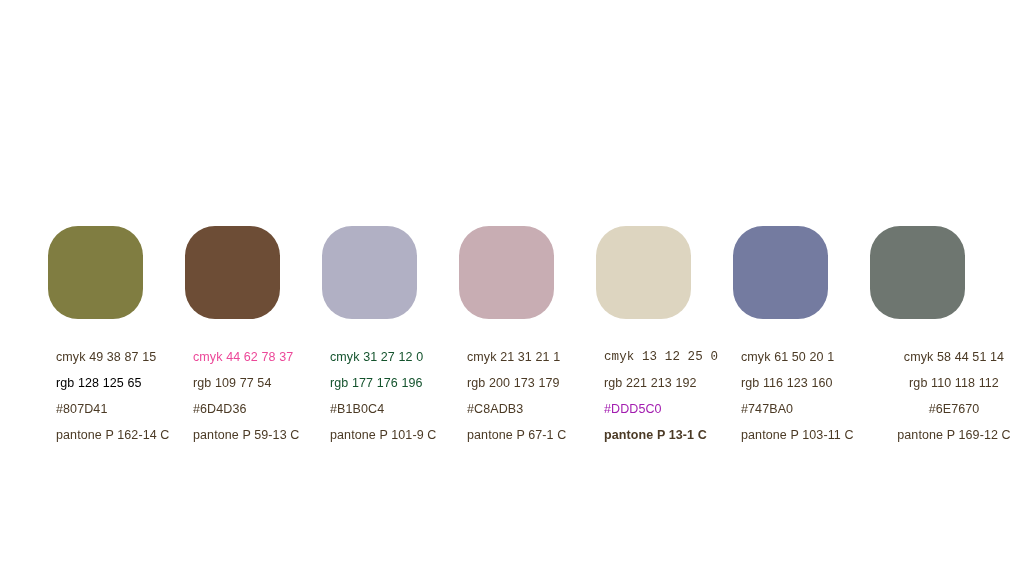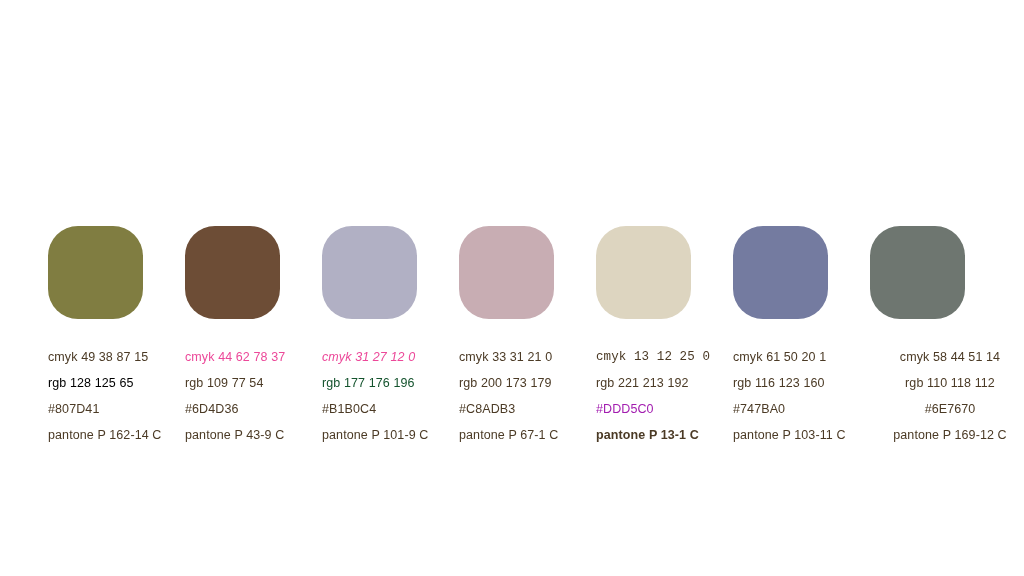--- a/index.html
+++ b/index.html
@@ -59,20 +59,21 @@
     width: 160px;
   }
 
   .info-line {
     font-size: 12.5px;
     line-height: 26px;
     color: #4b3a25;
     white-space: nowrap;
     letter-spacing: 0.1px;
     font-weight: 400;
+    margin-left: 8px;
   }
 </style>
 </head>
 <body style="background-color: rgb(255, 255, 255);">
 
 <div id="palette-board">
   <div id="swatch-row">
 
     <div class="swatch-cell">
       <div class="swatch-chip" style="background-color: rgb(128, 125, 65);"></div>
@@ -83,38 +84,38 @@
         <div class="info-line" style="color: rgb(75, 58, 37);">pantone P 162-14 C</div>
       </div>
     </div>
 
     <div class="swatch-cell">
       <div class="swatch-chip" style="background-color: rgb(109, 77, 54);"></div>
       <div class="swatch-info">
         <div class="info-line" style="color: #ec4899;">cmyk 44 62 78 37</div>
         <div class="info-line" style="color: rgb(75, 58, 37);">rgb 109 77 54</div>
         <div class="info-line" style="color: rgb(75, 58, 37);">#6D4D36</div>
-        <div class="info-line" style="color: rgb(75, 58, 37);">pantone P 43-9 C</div>
+        <div class="info-line" style="color: rgb(75, 58, 37);">pantone P 59-13 C</div>
       </div>
     </div>
 
     <div class="swatch-cell">
       <div class="swatch-chip" style="background-color: rgb(177, 176, 196);"></div>
       <div class="swatch-info">
-        <div class="info-line" style="color: #ec4899; font-style: italic;">cmyk 31 27 12 0</div>
+        <div class="info-line" style="color: #14532d;">cmyk 31 27 12 0</div>
         <div class="info-line" style="color: #14532d;">rgb 177 176 196</div>
         <div class="info-line" style="color: rgb(75, 58, 37);">#B1B0C4</div>
         <div class="info-line" style="color: rgb(75, 58, 37);">pantone P 101-9 C</div>
       </div>
     </div>
 
     <div class="swatch-cell">
       <div class="swatch-chip" style="background-color: rgb(200, 173, 179);"></div>
       <div class="swatch-info">
-        <div class="info-line" style="color: rgb(75, 58, 37);">cmyk 33 31 21 0</div>
+        <div class="info-line" style="color: rgb(75, 58, 37);">cmyk 21 31 21 1</div>
         <div class="info-line" style="color: rgb(75, 58, 37);">rgb 200 173 179</div>
         <div class="info-line" style="color: rgb(75, 58, 37);">#C8ADB3</div>
         <div class="info-line" style="color: rgb(75, 58, 37);">pantone P 67-1 C</div>
       </div>
     </div>
 
     <div class="swatch-cell">
       <div class="swatch-chip" style="background-color: rgb(221, 213, 192);"></div>
       <div class="swatch-info">
         <div class="info-line" style="color: rgb(75, 58, 37); font-family: Liberation Mono, monospace;">cmyk 13 12 25 0</div>

